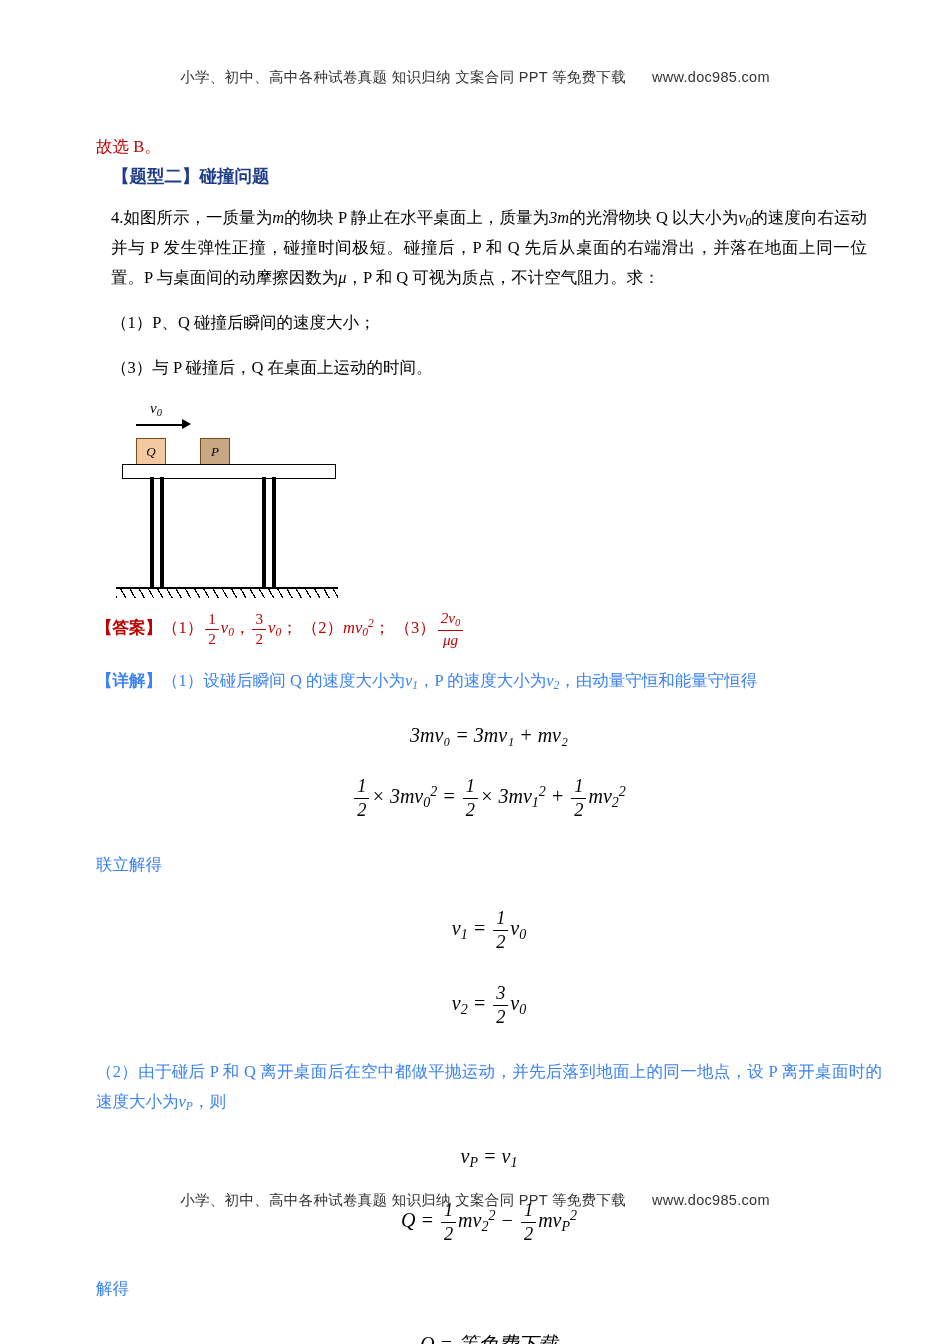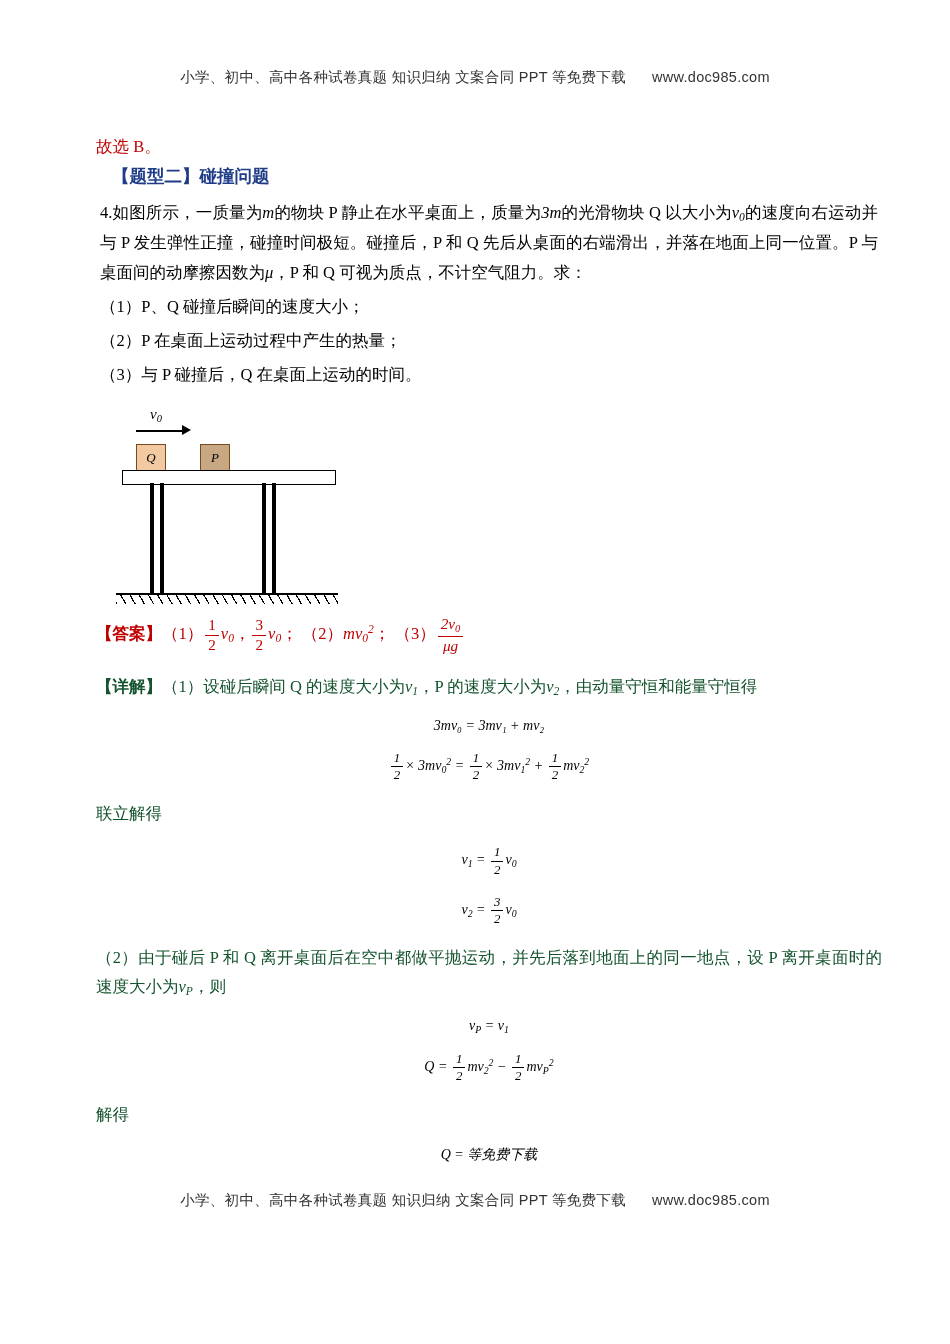--- a/index.html
+++ b/index.html
@@ -61,21 +61,21 @@
     margin: 0 0 6px 0;
   }
   .topic-head {
     margin: 6px 0 10px 16px;
   }
   .q-body {
     font-size: 16.5px;
     line-height: 1.82;
     text-align: justify;
   }
-  .q-body p { margin: 4px; }
+  .q-body p { margin: 15px; }
   i.v { font-style: italic; font-family: "Liberation Serif", serif; }
   .sub { font-size: 0.7em; vertical-align: -0.28em; }
   .sup { font-size: 0.7em; vertical-align: 0.5em; }
 
   
   .figure {
     position: relative;
     width: 300px;
     height: 195px;
     margin: 14px 0 6px 18px;
@@ -168,22 +168,22 @@
       60deg,
       #000 0px, #000 1.2px, transparent 1.2px, transparent 8px
     );
   }
 
   
   .math-center {
     text-align: center;
     font-family: "Liberation Serif", serif;
     font-style: italic;
-    font-size: 14px;
-    margin: 16px 0;
+    font-size: 20px;
+    margin: 28px 0;
   }
   .frac {
     display: inline-block;
     vertical-align: middle;
     text-align: center;
     font-size: 0.92em;
     margin: 0 2px;
   }
   .frac .num {
     display: block;
@@ -197,21 +197,21 @@
     line-height: 1.25;
   }
   .ans-line {
     color: #c00000;
     font-size: 16.5px;
     margin: 16px 0 16px 0;
     line-height: 2.0;
   }
   .ans-line .frac { color: #c00000; }
   .det-line {
-    color: #14532d;
+    color: #3b82f6;
     font-size: 16.5px;
     margin: 14px 0 2px 0;
     line-height: 1.8;
     text-align: justify;
   }
   .label-bold { font-weight: bold; }
 </style>
 </head>
 <body>
 
@@ -225,21 +225,20 @@
 
     <p class="gu-xuan">故选 B。</p>
 
     <p class="topic-head blue-head">【题型二】碰撞问题</p>
 
     <div class="q-body">
       <p>
         <span>4.</span><span>如图所示，一质量为</span><i class="v">m</i><span>的物块 P 静止在水平桌面上，质量为</span><i class="v">3m</i><span>的光滑物块 Q 以大小为</span><i class="v">v</i><i class="v sub">0</i><span>的速度向右运动并与 P 发生弹性正撞，碰撞时间极短。碰撞后，P 和 Q 先后从桌面的右端滑出，并落在地面上同一位置。P 与桌面间的动摩擦因数为</span><i class="v">μ</i><span>，P 和 Q 可视为质点，不计空气阻力。求：</span>
       </p>
       <p>（1）P、Q 碰撞后瞬间的速度大小；</p>
-      <p>（2）P 在桌面上运动过程中产生的热量；</p>
       <p>（3）与 P 碰撞后，Q 在桌面上运动的时间。</p>
     </div>
 
     <div class="figure">
       <div class="v0-label"><i class="v">v</i><i class="v sub">0</i></div>
       <div class="arrow-line"></div>
       <div class="arrow-head"></div>
       <div class="block-q">Q</div>
       <div class="block-p">P</div>
       <div class="table-top"></div>

